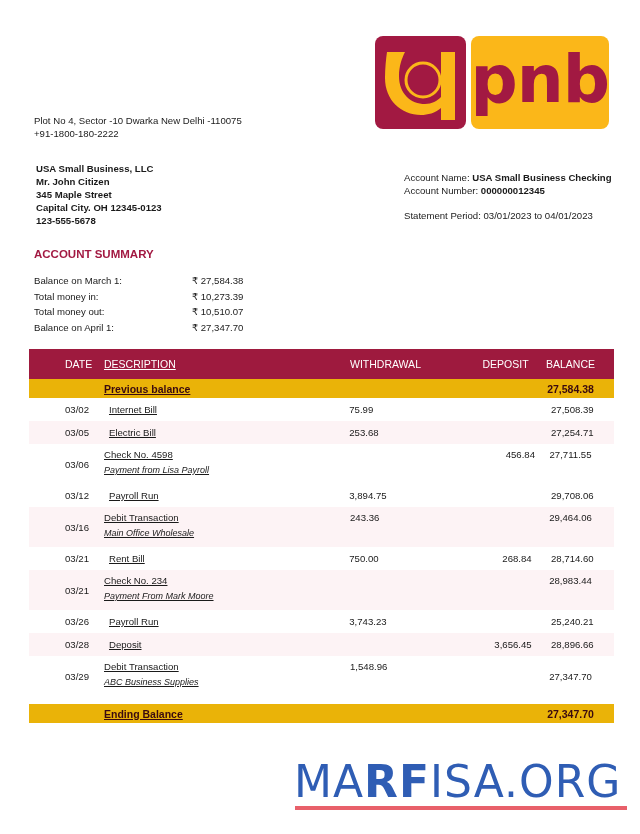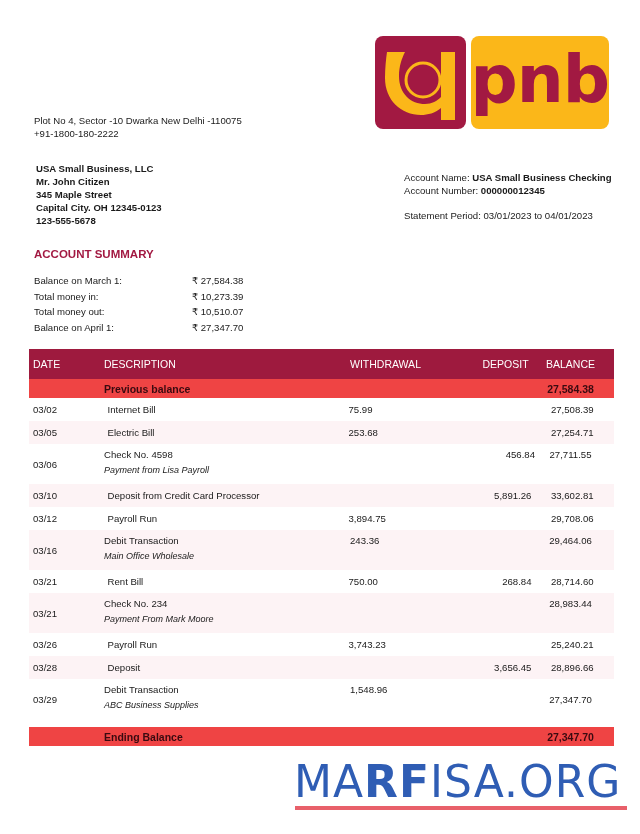--- a/index.html
+++ b/index.html
@@ -19,28 +19,28 @@
 
   .summary-title { position: absolute; left: 34px; top: 248px; font-size: 11.5px; font-weight: bold; color: #a21942; }
   .summary { position: absolute; left: 34px; top: 273px; font-size: 9.6px; }
   .summary-row { display: flex; height: 15.5px; align-items: center; }
   .summary-row .lbl { width: 158px; }
   .summary-row .val { width: 80px; }
 
   .txn-table { position: absolute; left: 29px; top: 349px; width: 585px; font-size: 9.6px; }
   .thead { height: 30px; background: #9e1a3e; color: #fff; display: flex; align-items: center; font-size: 10.5px; }
   .row { display: flex; align-items: center; }
-  .c-date { width: 75px; padding-left: 4px; }
-  .c-desc { width: 246px; }
+  .c-date { width: 75px; padding-left: 36px; }
+  .c-desc { width: 246px; text-decoration: underline; }
   .c-wd { width: 110px; }
   .c-dep { width: 75px; text-align: right; }
   .c-bal { width: 79px; text-align: center; padding-right: 8px; }
   .thead .c-dep { text-align: center; padding-left: 16px; }
   .thead .c-wd { padding-left: 0; }
-  .hl { background: #ef4444; color: #3a0a10; font-weight: bold; font-size: 10.5px; height: 19px; }
+  .hl { background: #eab308; color: #3a0a10; font-weight: bold; font-size: 10.5px; height: 19px; }
   .r1 { height: 23px; gap: 7px; }
   .r2 { height: 40px; }
   .alt { background: #fdf3f5; }
   .sub { font-style: italic; font-size: 9px; margin-top: 5px; }
   .top-align { align-items: flex-start; padding-top: 5px; }
   .top-align .c-date { align-self: center; margin-top: -5px; }
   .gap { height: 8px; }
 
   .watermark { position: absolute; left: 294px; top: 760px; font-family: "DejaVu Sans", sans-serif; font-size: 44px; color: #2f5db4; letter-spacing: 1px; line-height: 1; }
   .watermark b { font-weight: bold; }
@@ -138,27 +138,20 @@
   <div class="row r2 top-align">
     <div class="c-date">03/06</div>
     <div class="c-desc">
         <div>Check No. 4598</div>
         <div class="sub">Payment from Lisa Payroll</div>
       </div>
     <div class="c-wd"></div>
     <div class="c-dep">456.84</div>
     <div class="c-bal">27,711.55</div>
   </div>
-  <div class="row r1 alt">
-    <div class="c-date">03/10</div>
-    <div class="c-desc">Deposit from Credit Card Processor</div>
-    <div class="c-wd"></div>
-    <div class="c-dep">5,891.26</div>
-    <div class="c-bal">33,602.81</div>
-  </div>
   <div class="row r1">
     <div class="c-date">03/12</div>
     <div class="c-desc">Payroll Run</div>
     <div class="c-wd">3,894.75</div>
     <div class="c-dep"></div>
     <div class="c-bal">29,708.06</div>
   </div>
   <div class="row r2 top-align alt">
     <div class="c-date">03/16</div>
     <div class="c-desc">

